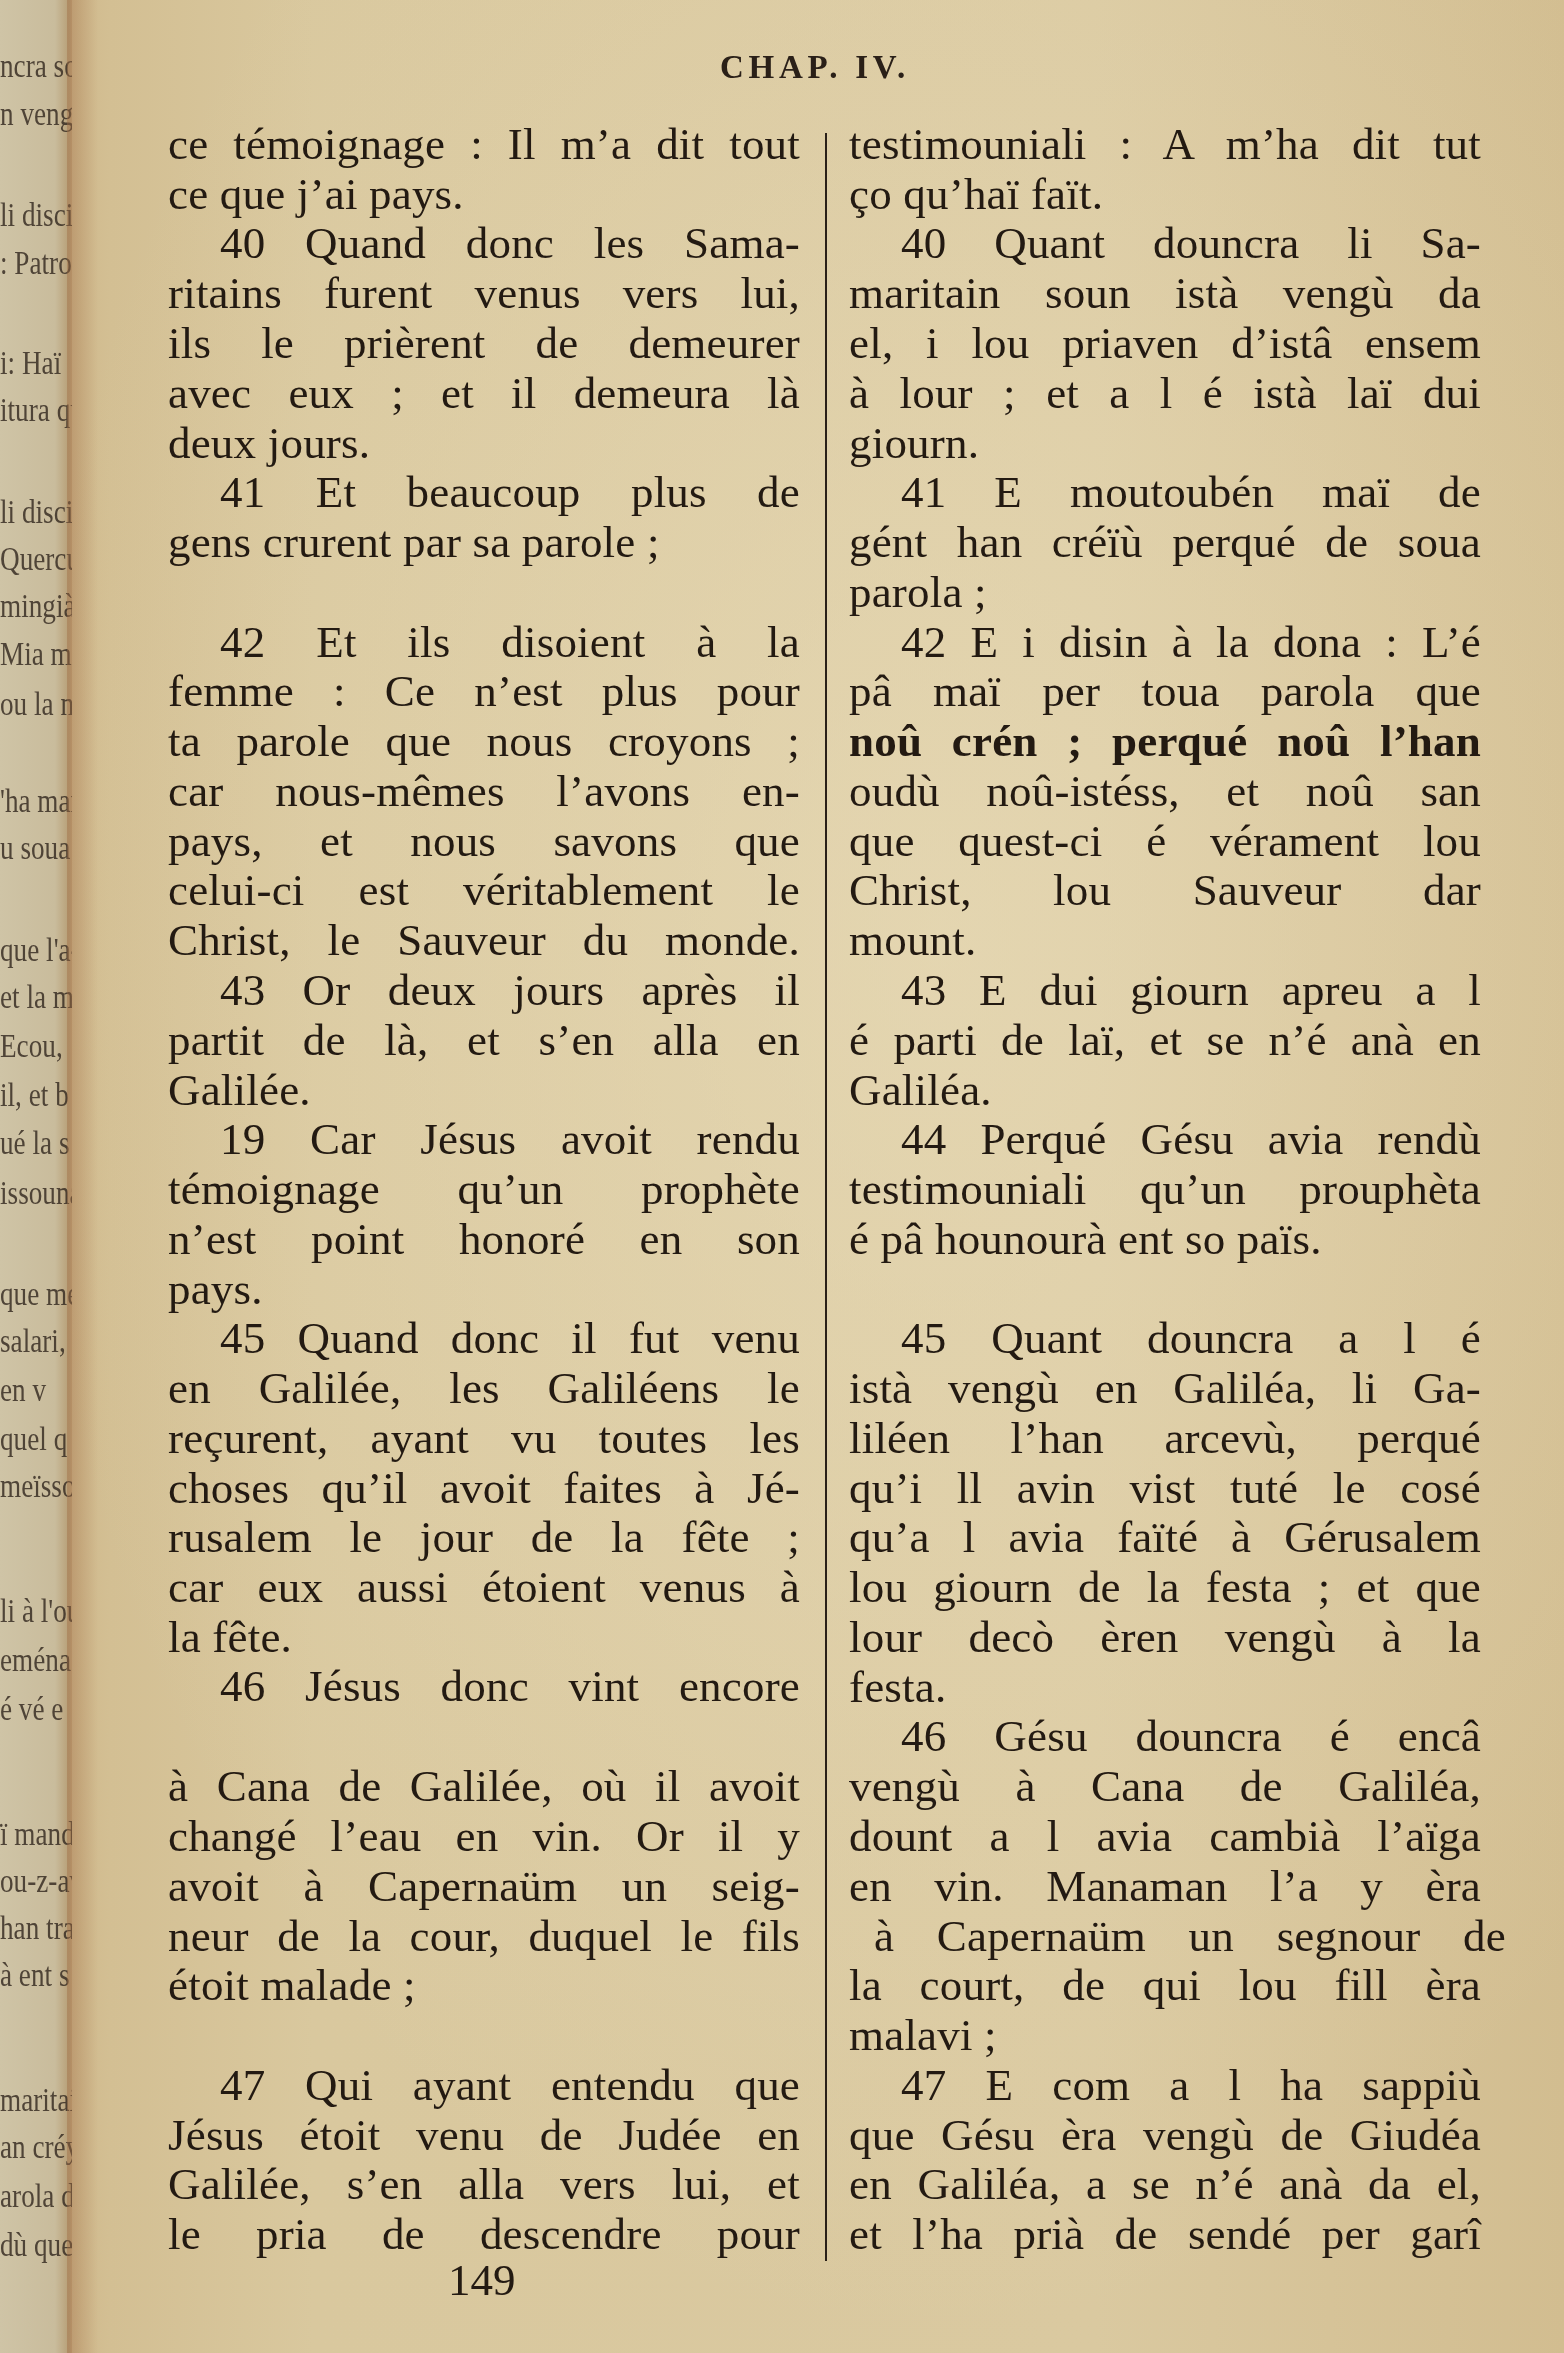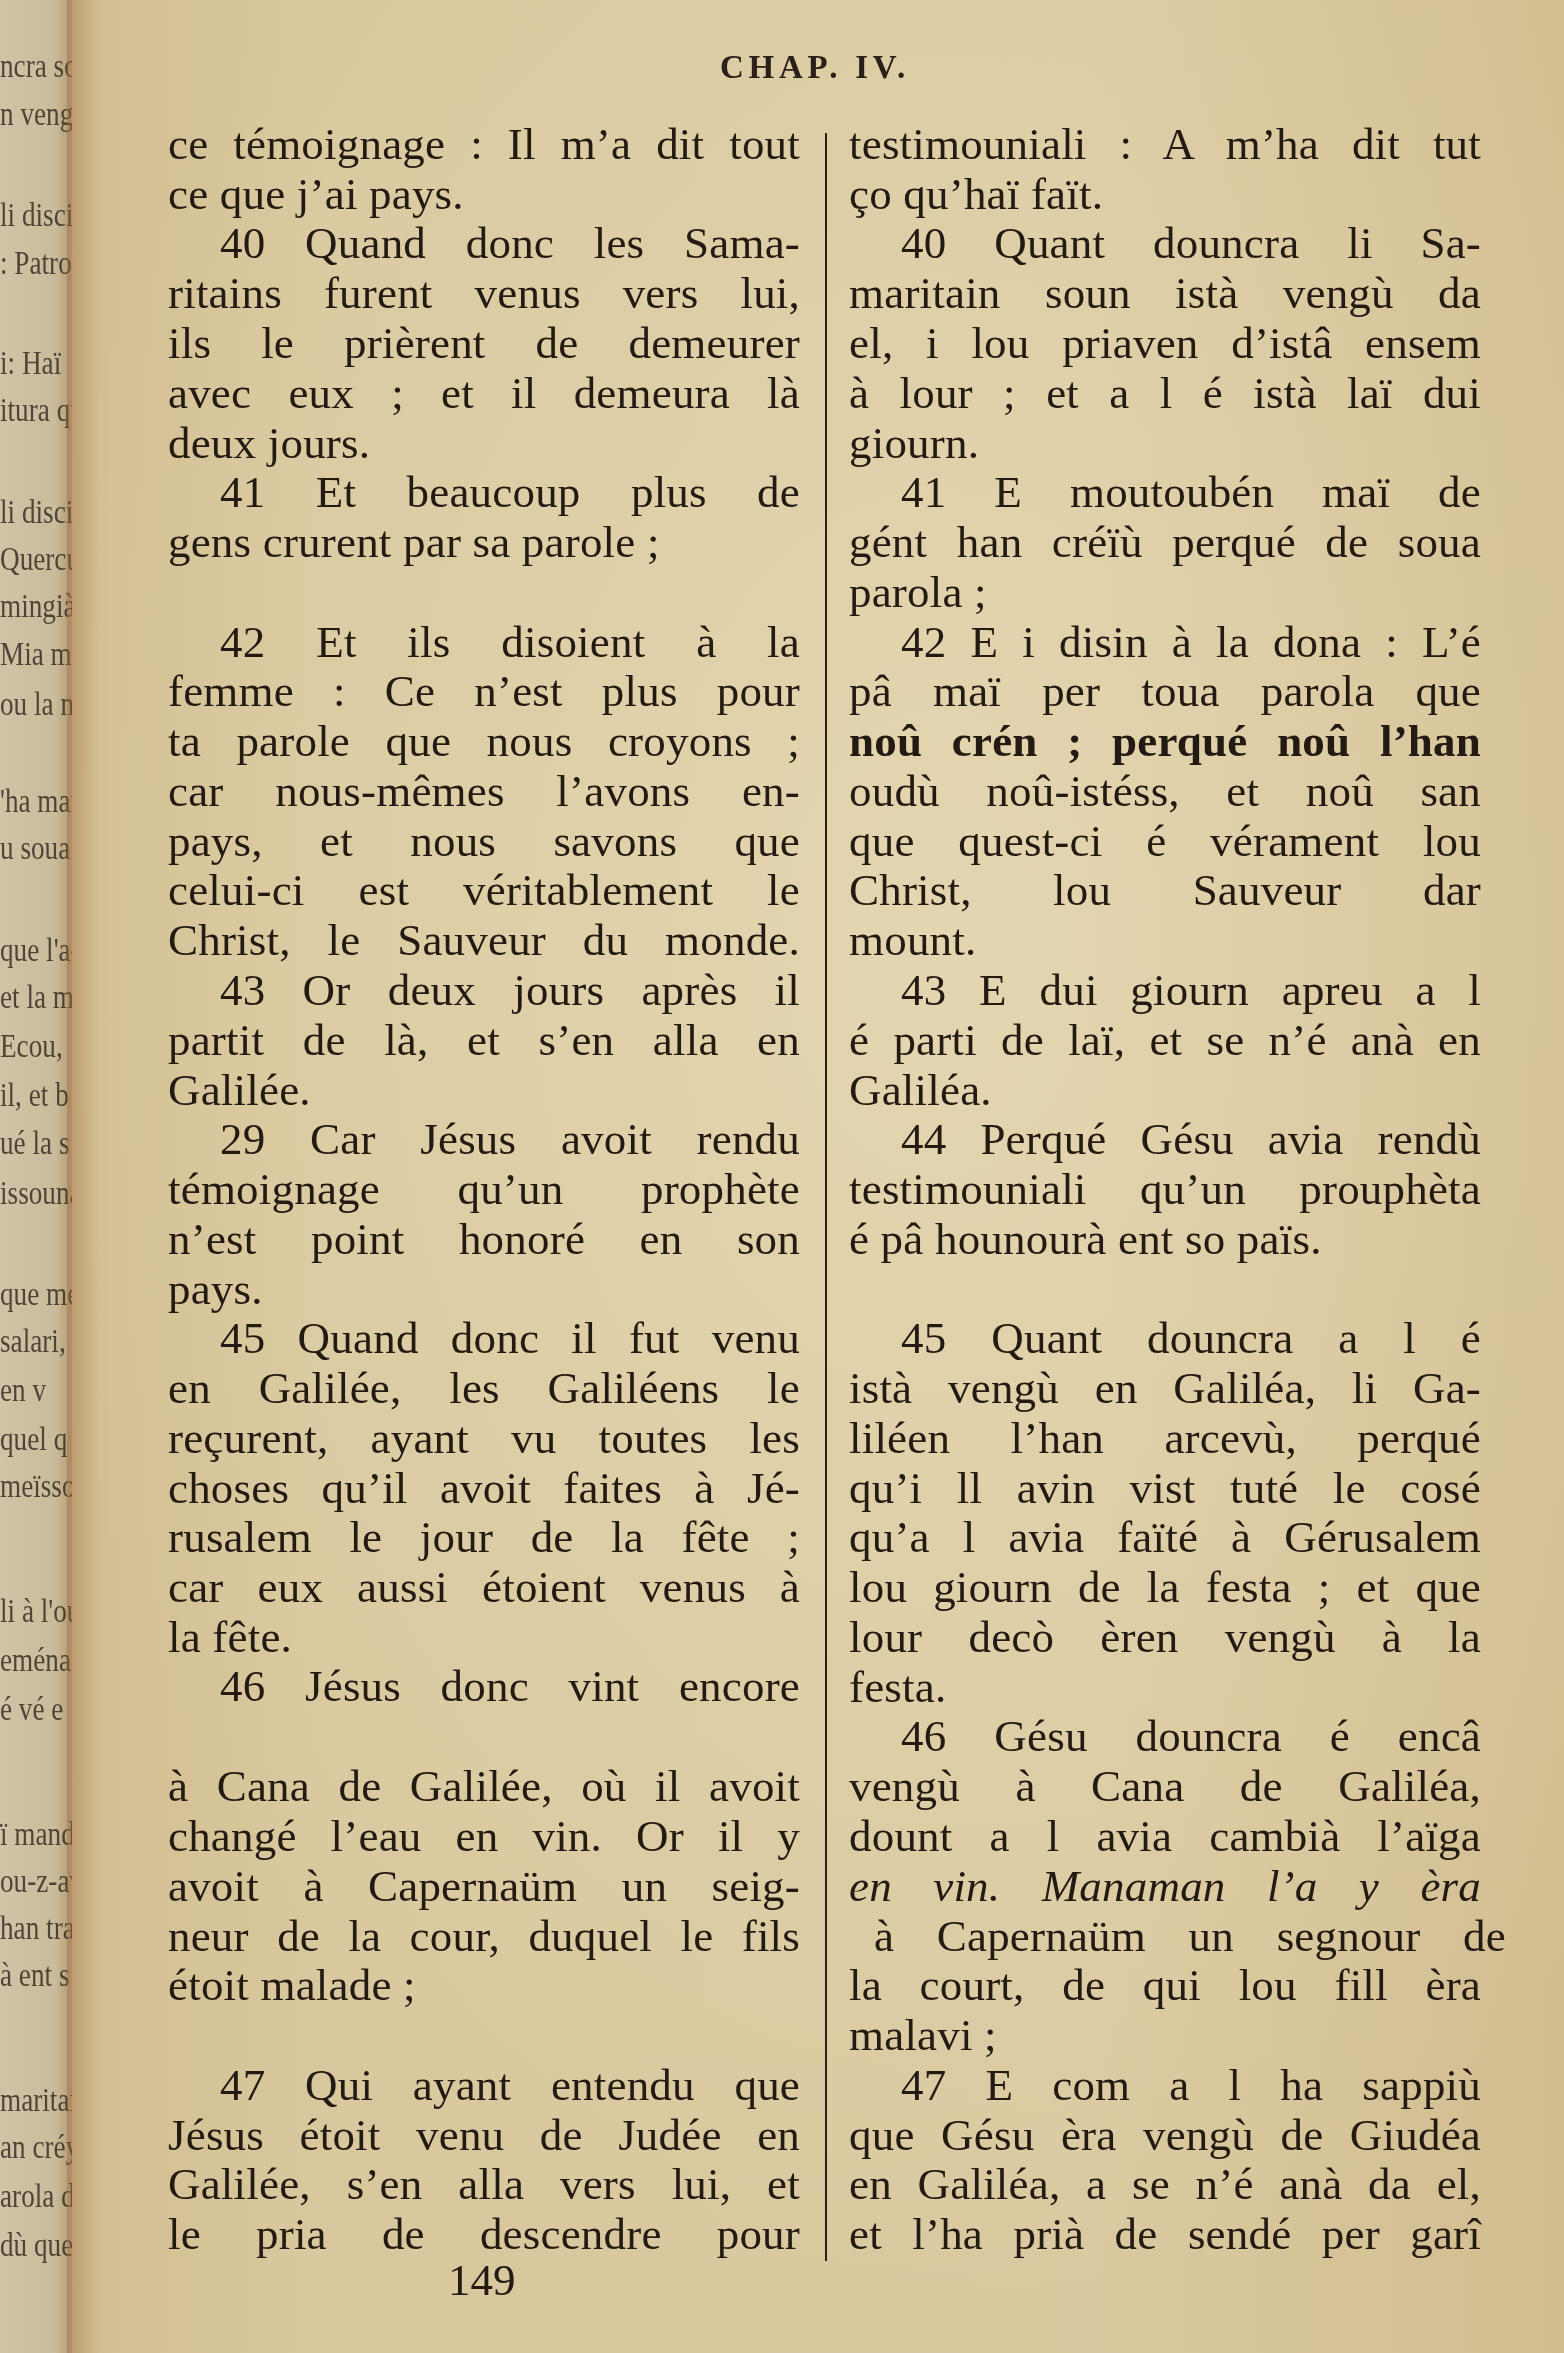--- a/index.html
+++ b/index.html
@@ -110,21 +110,21 @@
       <div class="line indent" style="top: 617px;">42 Et ils disoient à la</div>
       <div class="line" style="top: 666px;">femme :  Ce n’est plus pour</div>
       <div class="line" style="top: 716px;">ta parole que nous croyons ;</div>
       <div class="line" style="top: 766px;">car nous-mêmes l’avons en-</div>
       <div class="line" style="top: 816px;">pays, et nous savons que</div>
       <div class="line" style="top: 865px;">celui-ci est véritablement le</div>
       <div class="line" style="top: 915px;">Christ, le Sauveur du monde.</div>
       <div class="line indent" style="top: 965px;">43 Or deux jours après il</div>
       <div class="line" style="top: 1015px;">partit de là, et s’en alla en</div>
       <div class="line last" style="top: 1065px;">Galilée.</div>
-      <div class="line indent" style="top: 1114px;">29 Car Jésus avoit rendu</div>
+      <div class="line indent" style="top: 1114px;">19 Car Jésus avoit rendu</div>
       <div class="line" style="top: 1164px;">témoignage qu’un prophète</div>
       <div class="line" style="top: 1214px;">n’est point honoré en son</div>
       <div class="line last" style="top: 1264px;">pays.</div>
       <div class="line indent" style="top: 1313px;">45 Quand donc il fut venu</div>
       <div class="line" style="top: 1363px;">en Galilée, les Galiléens le</div>
       <div class="line" style="top: 1413px;">reçurent, ayant vu toutes les</div>
       <div class="line" style="top: 1463px;">choses qu’il avoit faites à Jé-</div>
       <div class="line" style="top: 1512px;">rusalem le jour de la fête ;</div>
       <div class="line" style="top: 1562px;">car eux aussi étoient venus à</div>
       <div class="line last" style="top: 1612px;">la fête.</div>
@@ -168,21 +168,21 @@
       <div class="line" style="top: 1363px;">istà vengù en Galiléa, li Ga-</div>
       <div class="line" style="top: 1413px;">liléen l’han arcevù, perqué</div>
       <div class="line" style="top: 1463px;">qu’i ll avin vist tuté le cosé</div>
       <div class="line" style="top: 1512px;">qu’a l avia faïté à Gérusalem</div>
       <div class="line" style="top: 1562px;">lou giourn de la festa ;  et que</div>
       <div class="line" style="top: 1612px;">lour decò èren vengù à la</div>
       <div class="line last" style="top: 1662px;">festa.</div>
       <div class="line indent" style="top: 1711px;">46 Gésu douncra é encâ</div>
       <div class="line" style="top: 1761px;">vengù à Cana de Galiléa,</div>
       <div class="line" style="top: 1811px;">dount a l avia cambià l’aïga</div>
-      <div class="line" style="top: 1861px; font-style: italic;">en vin.   Manaman l’a y èra</div>
+      <div class="line" style="top: 1861px;">en vin.   Manaman l’a y èra</div>
       <div class="line" style="top: 1911px; margin-left: 25px;">à Capernaüm un segnour de</div>
       <div class="line" style="top: 1960px;">la court, de qui lou fill èra</div>
       <div class="line last" style="top: 2010px;">malavi ;</div>
       <div class="line indent" style="top: 2060px;">47 E com a l ha sappiù</div>
       <div class="line" style="top: 2110px;">que Gésu èra vengù de Giudéa</div>
       <div class="line" style="top: 2159px;">en Galiléa, a se n’é anà da el,</div>
       <div class="line" style="top: 2209px;">et l’ha prià de sendé per garî</div>
     </div>
 
   <div class="pagenum">149</div>

